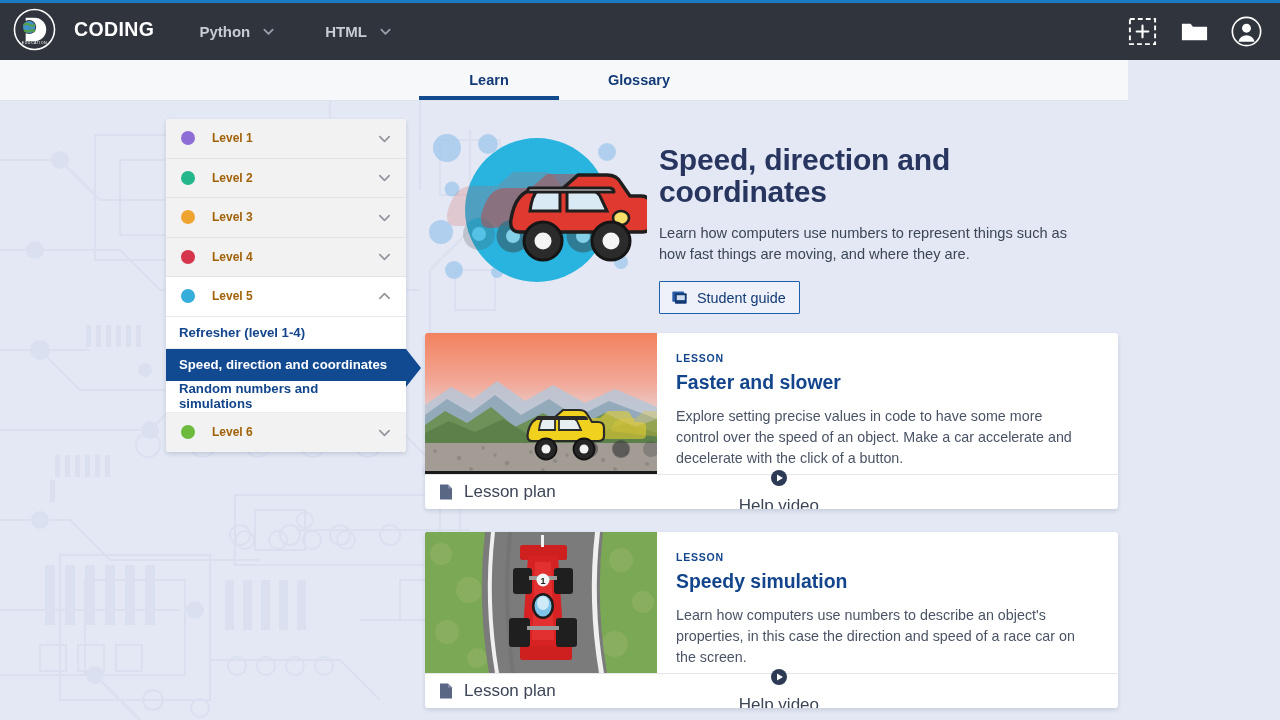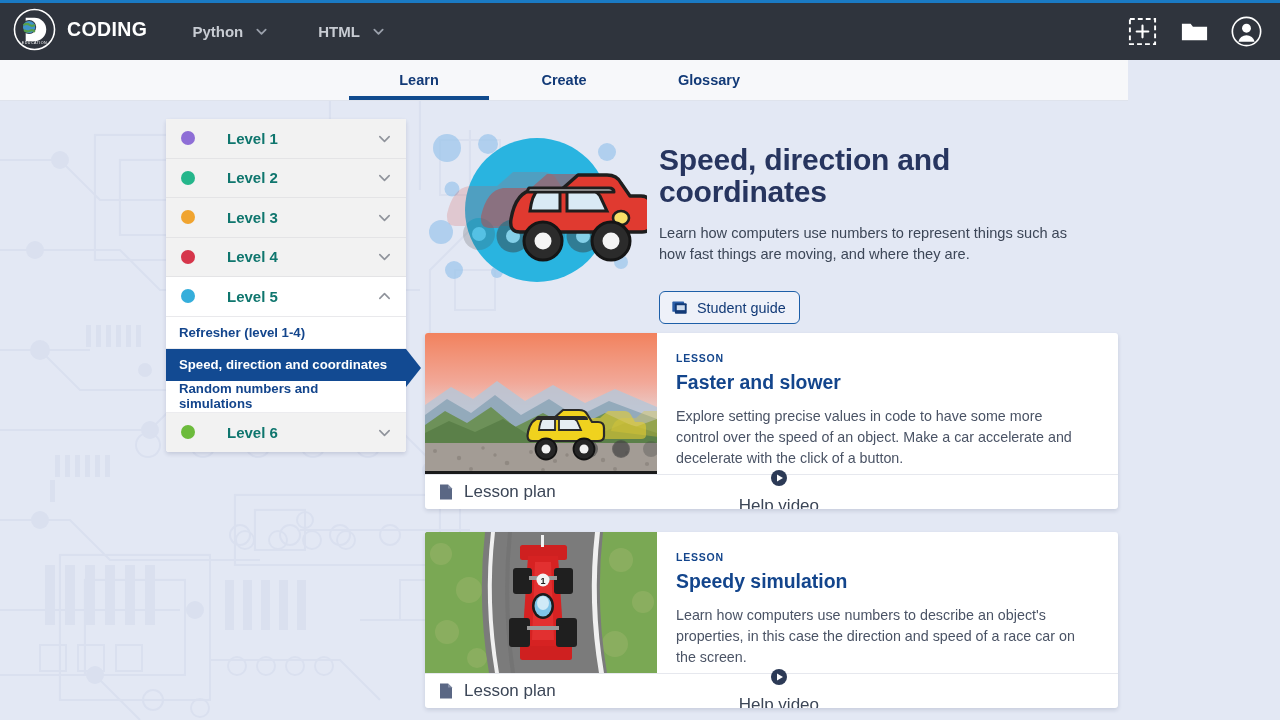--- a/index.html
+++ b/index.html
@@ -19,21 +19,21 @@
 
   
   .top-accent { position: absolute; top: 0; left: 0; width: 1280px; height: 3px; background: #1a7ac4; }
 
   
   .header {
     position: absolute; top: 3px; left: 0; width: 1280px; height: 57px;
     background: #2f343d; display: flex; align-items: stretch;
   }
   .brand {
-    display: flex; align-items: center; gap: 11px; padding: 0 20px 4px 13px;
+    display: flex; align-items: center; gap: 18px; padding: 0 20px 4px 13px;
     height: 57px;
   }
   .logo { width: 43px; height: 43px; flex: none; }
   .brand-name {
     color: #ffffff; font-size: 19.5px; font-weight: bold; letter-spacing: .4px;
   }
   .navtab {
     display: flex; align-items: center; gap: 12px; padding: 0 25px;
     color: #c8ccd3; font-size: 15px; font-weight: bold; height: 57px; cursor: pointer;
     white-space: nowrap;
@@ -68,21 +68,21 @@
     box-shadow: 0 2px 4px rgba(30,40,80,.16);
   }
   .level-row {
     position: relative; display: flex; align-items: center; height: 39.5px;
     padding: 0 14px 0 15px; background: #f2f2f2; cursor: pointer;
     border-bottom: 1px solid #e4e4e6;
   }
   .level-row.expanded { background: #ffffff; border-bottom: 1px solid #e9e9ec; }
   .dot { width: 14px; height: 14px; border-radius: 50%; flex: none; }
   .level-label {
-    margin-left: 32px; color: #0f766e; font-size: 15px; font-weight: bold; flex: 1 1 auto;
+    margin-left: 17px; color: #a16207; font-size: 12px; font-weight: bold; flex: 1 1 auto;
   }
   .chev-sm { width: 15px; height: 15px; flex: none; }
   .chev-sm path { stroke: #8f939b; }
 
   .sub-row {
     position: relative; display: flex; align-items: center; height: 32px;
     padding: 0 14px 0 13px; background: #fff; cursor: pointer;
     border-bottom: 1px solid #ececef; z-index: 1;
   }
   .sub-row .sub-label { color: #13458c; font-size: 13.2px; font-weight: bold; }
@@ -102,22 +102,22 @@
   .hero-art { width: 222px; height: 172px; flex: none; }
   .hero-text { padding-top: 22px; width: 445px; }
   .hero-title {
     color: #27355f; font-size: 30px; font-weight: bold; line-height: 1.08;
     letter-spacing: -.2px;
   }
   .hero-desc {
     margin-top: 14px; color: #3c4657; font-size: 14.6px; line-height: 1.45; max-width: 435px;
   }
   .guide-btn {
-    margin-top: 26px; display: inline-flex; align-items: center; gap: 9px;
-    border: 1.6px solid #1d5fa8; border-radius: 6px; background: #eef1f9;
+    margin-top: 16px; display: inline-flex; align-items: center; gap: 9px;
+    border: 1.6px solid #1d5fa8; border-radius: 1px; background: #eef1f9;
     padding: 7px 13px 7px 11px; cursor: pointer;
   }
   .guide-btn .lbl { color: #123a77; font-size: 14.4px; }
   .guide-icon { width: 17px; height: 17px; display: block; }
 
   
   .card {
     position: absolute; left: 425px; width: 693px; background: #fff; border-radius: 3px;
     box-shadow: 0 2px 4px rgba(30,40,80,.14); overflow: hidden;
   }
@@ -274,23 +274,20 @@
         <path d="M7.6 26.5 a8.6 8.6 0 0 1 16.8 0 z" fill="#ffffff"></path>
       </svg>
     </div>
   </div>
 
   <div class="subnav">
     <div class="subtab active">
       <span>Learn</span>
     </div>
     <div class="subtab-gap"></div>
-    <div class="subtab">
-      <span>Create</span>
-    </div>
     <div class="subtab-gap"></div>
     <div class="subtab">
       <span>Glossary</span>
     </div>
   </div>
 
   <div class="sidebar">
 
     <div class="level-row">
       <span class="dot" style="background:#8e6ed6"></span>

